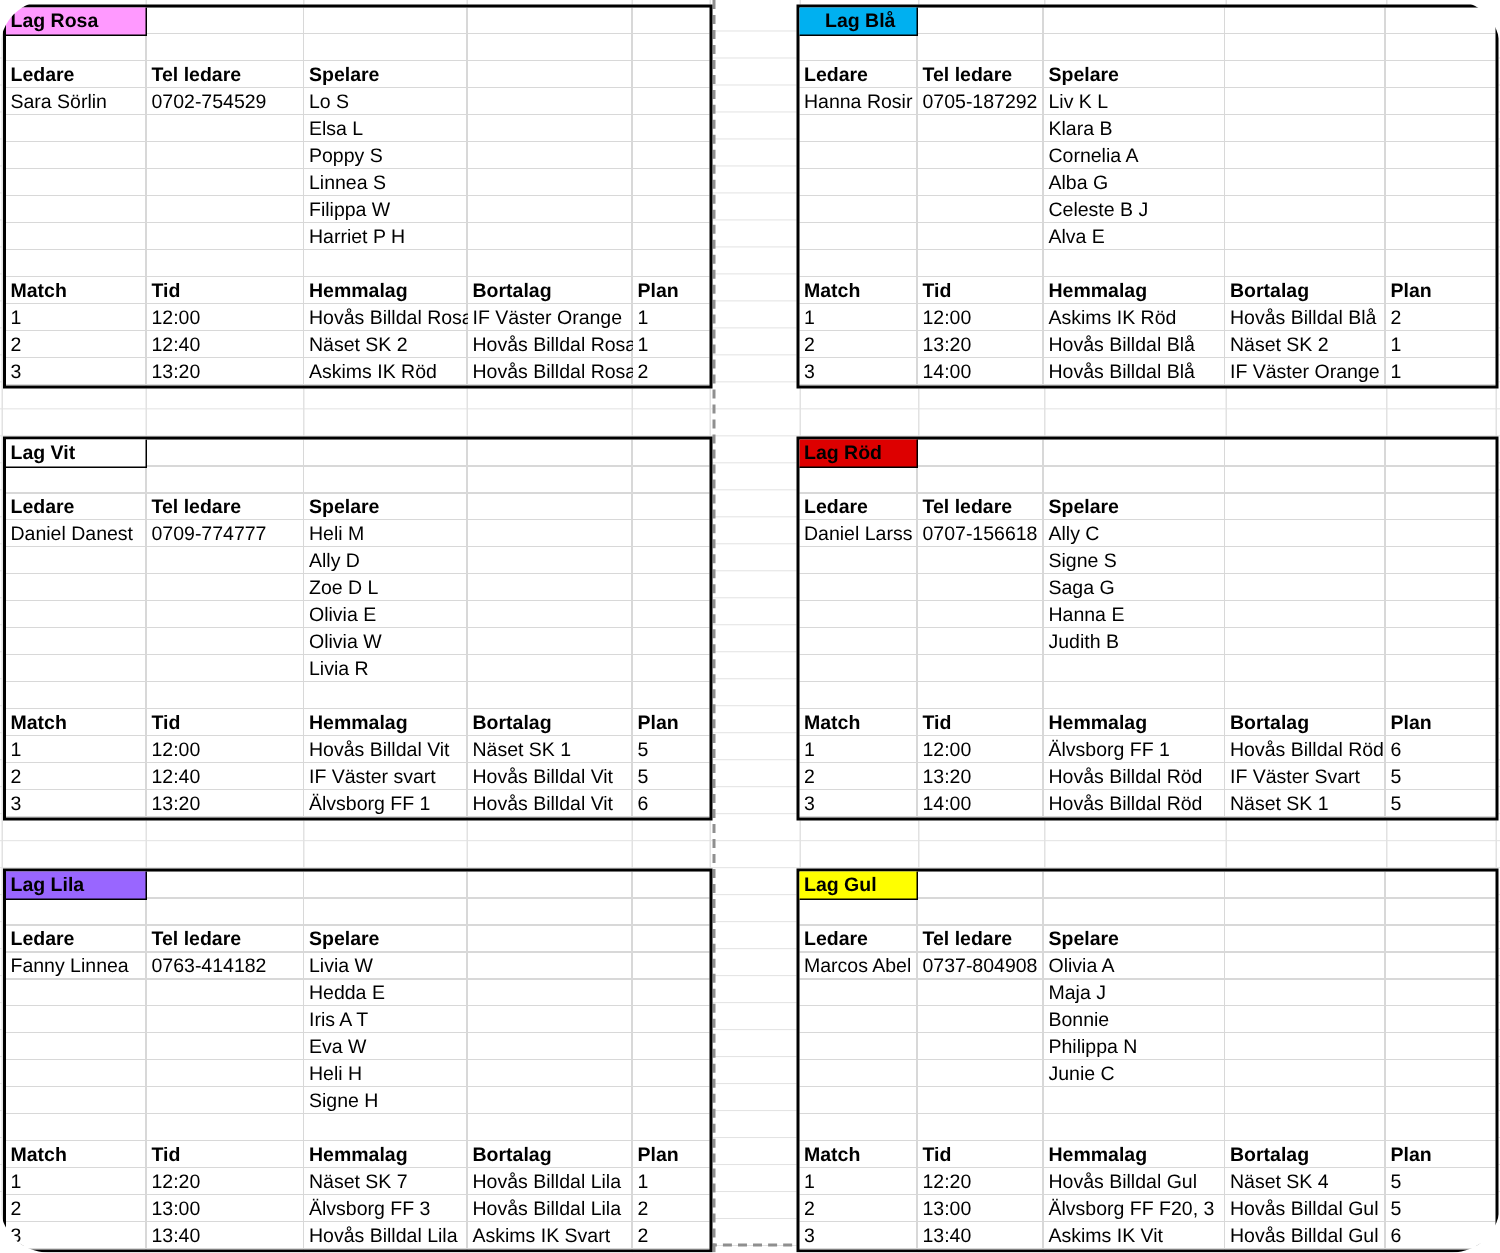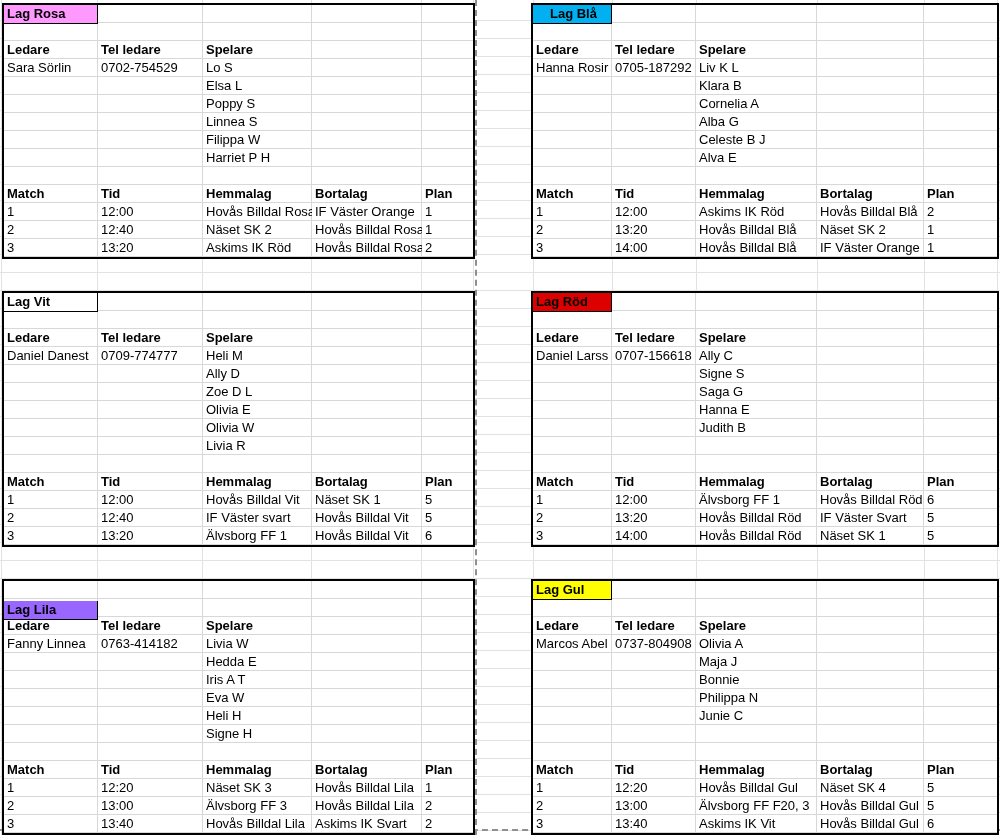--- a/index.html
+++ b/index.html
@@ -1,17 +1,17 @@
 <!DOCTYPE html>
 <html><head>
 <meta charset="utf-8">
 <style>
   html,body{margin:0;padding:0;background:#fff;}
   #page{position:relative;width:1000px;height:835px;background:#fff;overflow:hidden;
-        font-family:"Liberation Sans",sans-serif;font-size:13px;color:#000;}
+        font-family:"Liberation Sans",sans-serif;font-size:13px;color:#000;border-radius:32px;}
   
   #bg{position:absolute;inset:0;z-index:0;
       background-image:repeating-linear-gradient(to bottom,transparent 0 17px,#e2e2e2 17px 18px);
       background-position:0 3px;}
   .vg{position:absolute;top:0;bottom:0;width:1px;background:#e2e2e2;z-index:0;}
   
   #vdash{position:absolute;top:0;bottom:0;left:475px;width:0;border-left:2px dashed #8f8f8f;z-index:1;}
   #hdash{position:absolute;left:0;right:0;top:829px;height:0;border-top:2px dashed #8f8f8f;z-index:1;}
   
   .panel{position:absolute;border:2px solid #000;background-color:#fff;z-index:2;}
@@ -196,40 +196,40 @@
     <div class="cell c3 r12">IF Väster Svart</div>
     <div class="cell c4 r12">5</div>
     <div class="cell c0 r13">3</div>
     <div class="cell c1 r13">14:00</div>
     <div class="cell c2 r13">Hovås Billdal Röd</div>
     <div class="cell c3 r13">Näset SK 1</div>
     <div class="cell c4 r13">5</div>
   </div>
 
   <div id="p4" class="panel L">
-    <div class="cell c0 r0 title" style="background-color: rgb(153, 102, 255); margin-top: 20px;">Lag Lila</div>
+    <div class="cell c0 r0 title" style="background-color: rgb(153, 102, 255);">Lag Lila</div>
     <div class="cell c0 r2 b">Ledare</div>
     <div class="cell c1 r2 b">Tel ledare</div>
     <div class="cell c2 r2 b">Spelare</div>
     <div class="cell c0 r3">Fanny Linnea</div>
     <div class="cell c1 r3">0763-414182</div>
     <div class="cell c2 r3">Livia W</div>
     <div class="cell c2 r4">Hedda E</div>
     <div class="cell c2 r5">Iris A T</div>
     <div class="cell c2 r6">Eva W</div>
     <div class="cell c2 r7">Heli H</div>
     <div class="cell c2 r8">Signe H</div>
     <div class="cell c0 r10 b">Match</div>
     <div class="cell c1 r10 b">Tid</div>
     <div class="cell c2 r10 b">Hemmalag</div>
     <div class="cell c3 r10 b">Bortalag</div>
     <div class="cell c4 r10 b">Plan</div>
     <div class="cell c0 r11">1</div>
     <div class="cell c1 r11">12:20</div>
-    <div class="cell c2 r11">Näset SK 3</div>
+    <div class="cell c2 r11">Näset SK 7</div>
     <div class="cell c3 r11">Hovås Billdal Lila</div>
     <div class="cell c4 r11">1</div>
     <div class="cell c0 r12">2</div>
     <div class="cell c1 r12">13:00</div>
     <div class="cell c2 r12">Älvsborg FF 3</div>
     <div class="cell c3 r12">Hovås Billdal Lila</div>
     <div class="cell c4 r12">2</div>
     <div class="cell c0 r13">3</div>
     <div class="cell c1 r13">13:40</div>
     <div class="cell c2 r13">Hovås Billdal Lila</div>

